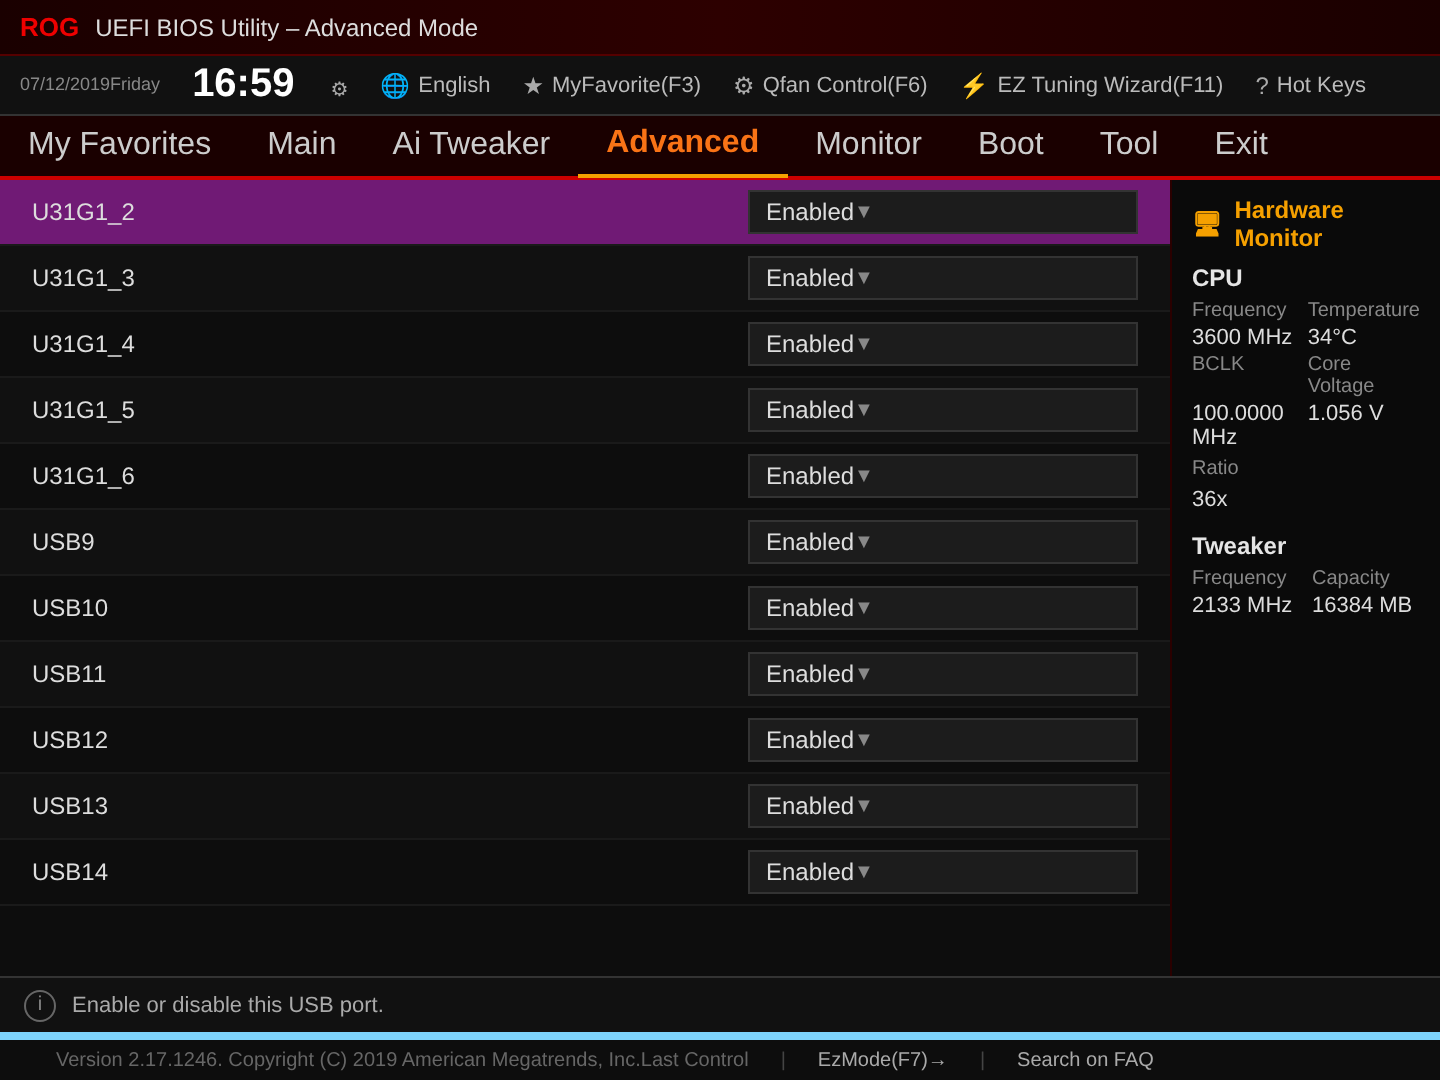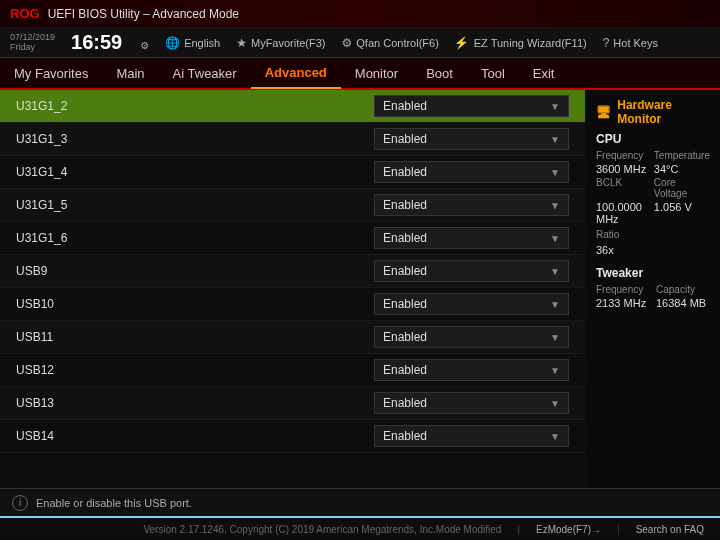--- a/index.html
+++ b/index.html
@@ -37,21 +37,20 @@
       background: #111;
       height: 30px;
       display: flex;
       align-items: center;
       padding: 0 10px;
       border-bottom: 1px solid #333;
       gap: 16px;
     }
     .datetime-block {
       display: flex;
-      flex-direction: column;
       line-height: 1.1;
     }
     .date-text { font-size: 9px; color: #888; }
     .time-gear { font-size: 10px; color: #aaa; vertical-align: super; }
     .info-item {
       display: flex;
       align-items: center;
       gap: 4px;
       font-size: 11px;
       color: #bbb;
@@ -65,21 +64,21 @@
       display: flex;
       align-items: center;
       padding: 0 0;
       border-bottom: 2px solid #c00;
     }
     .nav-item {
       padding: 0 14px;
       height: 32px;
       display: flex;
       align-items: center;
-      font-size: 13px;
+      font-size: 16px;
       color: #ccc;
       cursor: pointer;
       white-space: nowrap;
     }
     .nav-item.active {
       color: #f97316;
       border-bottom: 2px solid #f5a000;
       font-weight: bold;
     }
 
@@ -103,37 +102,36 @@
 
     .bios-row {
       display: flex;
       align-items: center;
       height: 33px;
       padding: 0 16px;
       border-bottom: 1px solid #1a1a1a;
     }
     .bios-row:nth-child(odd) { background: #0d0d0d; }
     .bios-row:nth-child(even) { background: #111; }
-    .bios-row.highlighted { background: #4d7c0f; }
+    .bios-row.highlighted { background: #701a75; }
     .row-label {
       flex: 1;
       font-size: 12px;
       color: #ddd;
     }
     .row-value {
       display: flex;
       align-items: center;
       width: 195px;
       background: #1c1c1c;
       border: 1px solid #333;
       height: 22px;
       padding: 0 8px;
       font-size: 12px;
       color: #ddd;
-      justify-content: space-between;
     }
     .row-value .dropdown-arrow {
       color: #888;
       font-size: 10px;
     }
 
     
     #right-panel {
       width: 135px;
       background: #0a0a0a;
@@ -189,23 +187,23 @@
       font-size: 10px;
       color: #888;
     }
 
     
     #footer {
       background: #0d0d0d;
       height: 24px;
       display: flex;
       align-items: center;
-      justify-content: flex-end;
-      padding: 0 16px;
-      border-top: 2px solid #7dd3fc;
+      justify-content: flex-start;
+      padding: 0 28px;
+      border-top: 4px solid #7dd3fc;
       font-size: 10px;
       color: #666;
     }
     .footer-right {
       display: flex;
       gap: 16px;
     }
     .footer-btn {
       display: flex;
       align-items: center;
@@ -385,19 +383,19 @@
 <div id="status-bar">
   <div class="status-icon">
     <span>i</span>
   </div>
   <span>Enable or disable this USB port.</span>
 </div>
 
 <div id="footer">
   <span>Version 2.17.1246. Copyright (C) 2019 American Megatrends, Inc.</span>
   <div class="footer-right">
-    <span>Mode Modified</span>
+    <span>Last Control</span>
     <span style="color:#444;">|</span>
     <span class="footer-btn">EzMode(F7)→</span>
     <span style="color:#444;">|</span>
     <span class="footer-btn">Search on FAQ</span>
   </div>
 </div>
 
 </body></html>

